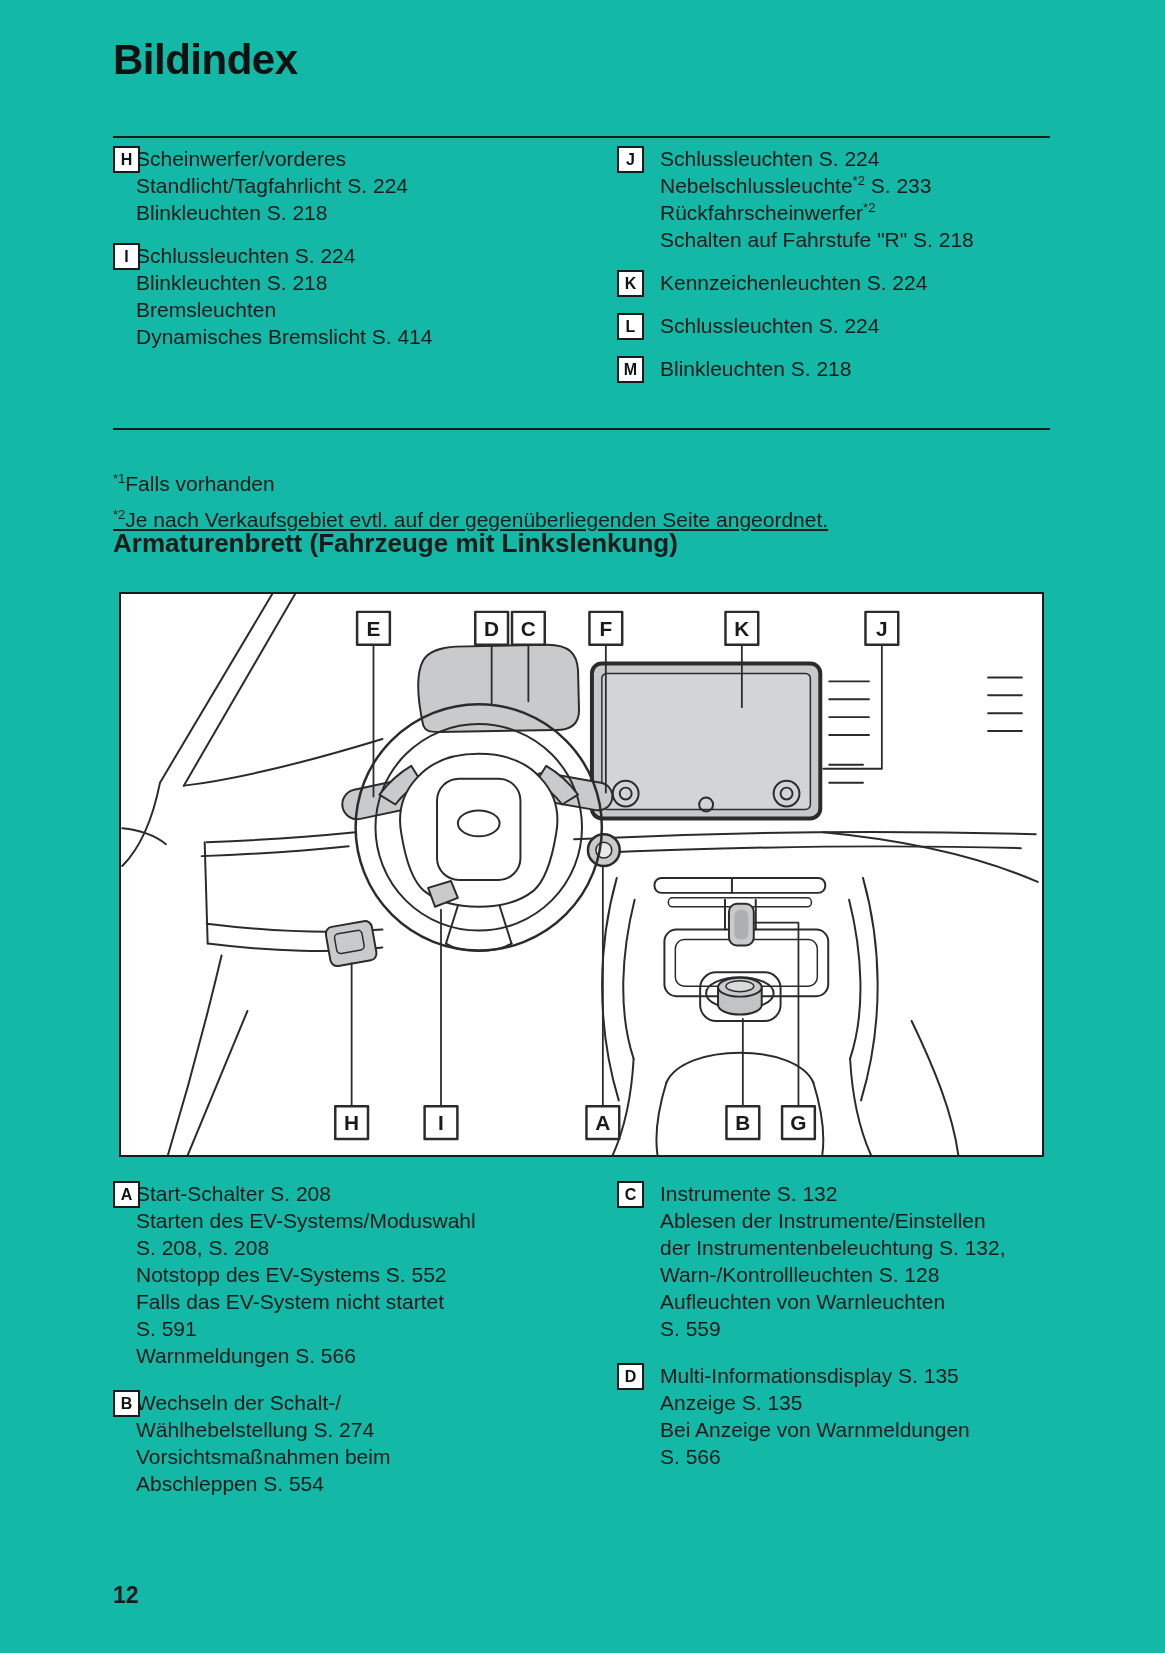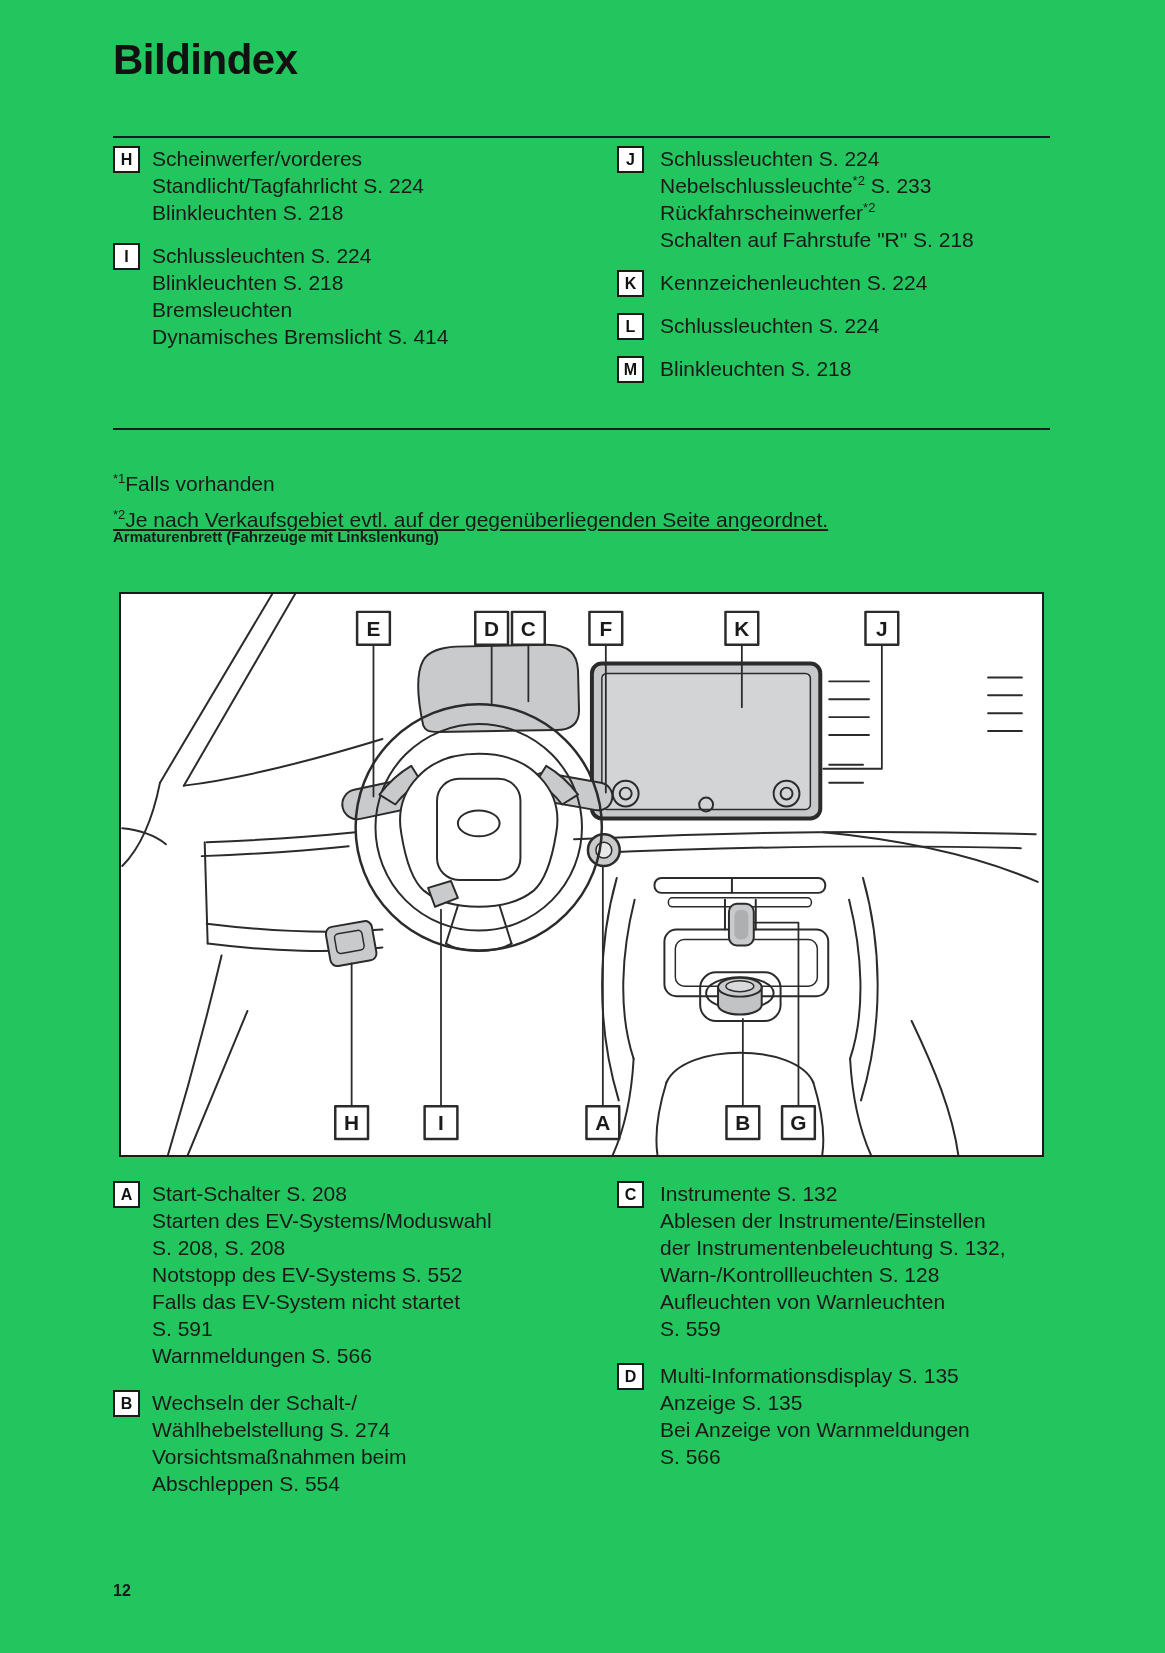--- a/index.html
+++ b/index.html
@@ -1,17 +1,17 @@
 <!DOCTYPE html>
 <html><head>
 <meta charset="utf-8">
 <style>
   html,body{margin:0;padding:0;background:#ffffff;}
   .page{
-    position:relative;width:1165px;height:1653px;background:#22c55e;
+    position:relative;width:1165px;height:1653px;background:#14b8a6;
     font-family:"Liberation Sans","DejaVu Sans",sans-serif;color:#1a1a1a;
     overflow:hidden;
   }
   .title{
     position:absolute;left:113px;top:36px;font-size:42px;font-weight:bold;
     letter-spacing:-0.5px;color:#111;
   }
   .rule{position:absolute;left:113px;width:937px;height:2px;background:#1c1c1c;}
   .rule1{top:136px;}
   .rule2{top:428px;}
@@ -20,33 +20,33 @@
   .top-right{left:617px;top:145px;width:440px;}
   .bot-left{left:113px;top:1180px;width:480px;}
   .bot-right{left:617px;top:1180px;width:440px;}
   .idx-item{position:relative;margin-bottom:16px;}
   .bot .idx-item{margin-bottom:20px;}
   .letterbox{
     position:absolute;left:0;top:1px;width:23px;height:23px;border:2px solid #1a1a1a;
     font-size:16px;font-weight:bold;display:flex;align-items:center;justify-content:center;
     background:#fff;color:#111;
   }
-  .lines{margin-left:39px;}
+  .lines{margin-left:23px;}
   .top-right .lines,.bot-right .lines{margin-left:43px;}
   .line{white-space:nowrap;}
   sup{font-size:13px;line-height:0;}
   .footnote{position:absolute;left:113px;font-size:21px;line-height:27px;white-space:nowrap;margin-top:12px;}
   .fn1{top:458px;}
   .fn2{top:494px;text-decoration:underline;}
-  .section-heading{position:absolute;left:113px;top:528px;font-size:15px;font-weight:bold;}
+  .section-heading{position:absolute;left:113px;top:528px;font-size:26px;font-weight:bold;}
   .diagram{
     position:absolute;left:119px;top:592px;width:921px;height:561px;
     border:2px solid #1a1a1a;background:#fff;
   }
-  .pageno{position:absolute;left:113px;top:1582px;font-size:16px;font-weight:bold;}
+  .pageno{position:absolute;left:113px;top:1582px;font-size:23px;font-weight:bold;}
 </style>
 </head>
 <body>
 
 <div class="page">
 
   <div class="title">Bildindex</div>
   <div class="rule rule1"></div>
 
   <div class="col top-left" id="top-left">

